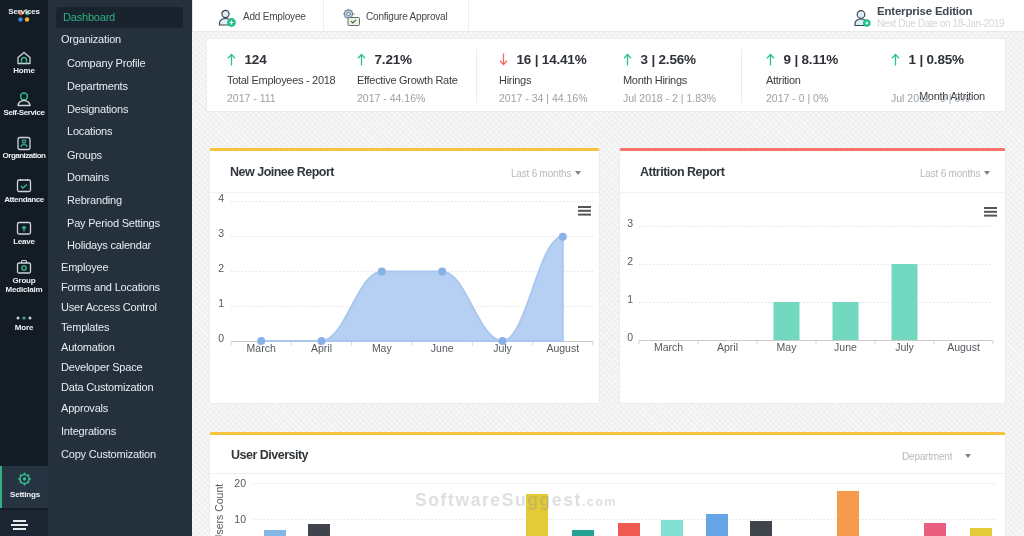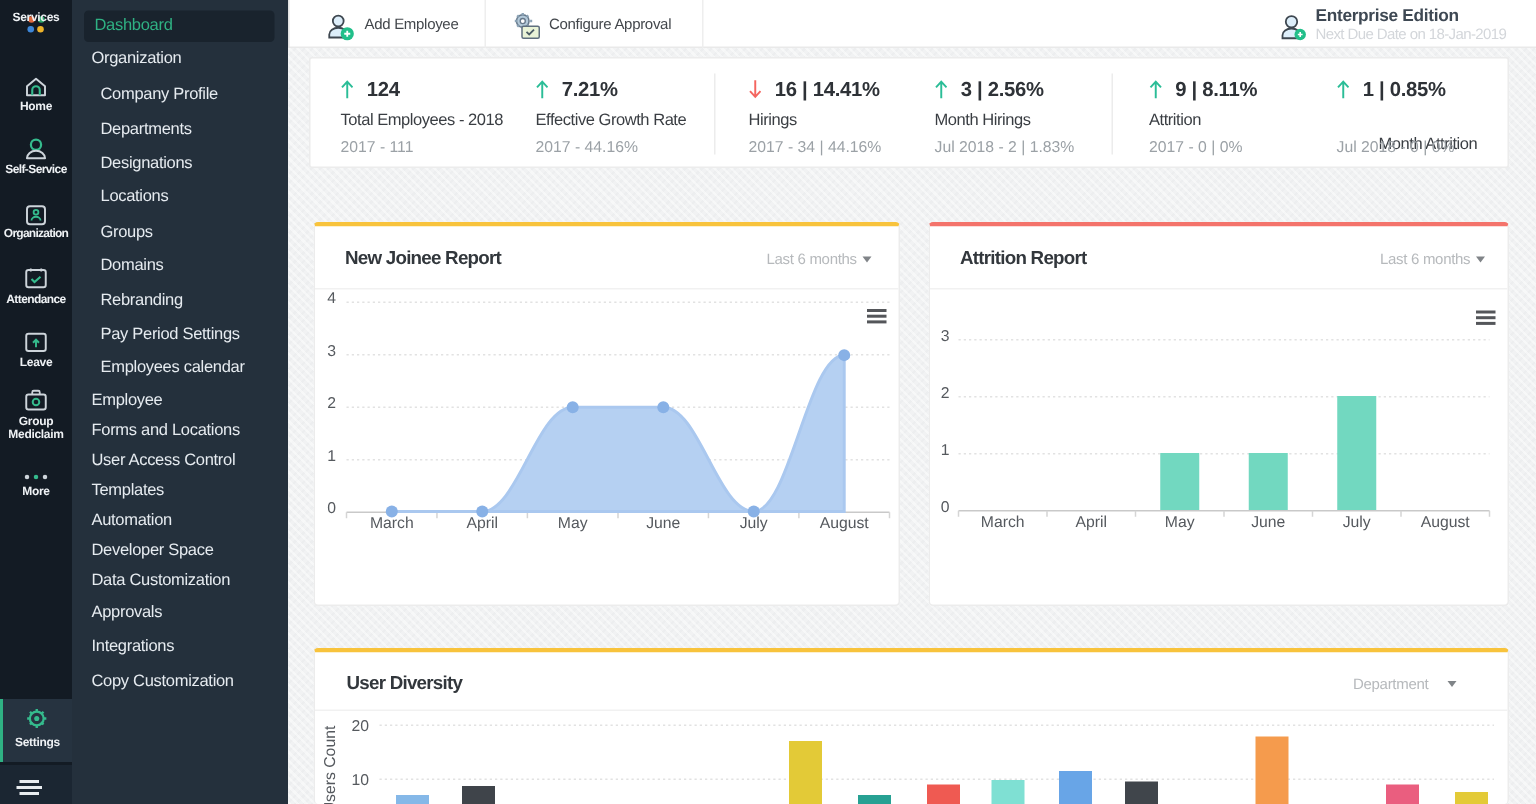--- a/index.html
+++ b/index.html
@@ -115,21 +115,21 @@
     <div class="mi" style="left:15px; top:11px; color:#2fb183;">Dashboard</div>
     <div class="mi" style="left:13px; top:33px;">Organization</div>
     <div class="mi" style="left:19px; top:57px;">Company Profile</div>
     <div class="mi" style="left:19px; top:80px;">Departments</div>
     <div class="mi" style="left:19px; top:103px;">Designations</div>
     <div class="mi" style="left:19px; top:125px;">Locations</div>
     <div class="mi" style="left:19px; top:149px;">Groups</div>
     <div class="mi" style="left:19px; top:171px;">Domains</div>
     <div class="mi" style="left:19px; top:194px;">Rebranding</div>
     <div class="mi" style="left:19px; top:217px;">Pay Period Settings</div>
-    <div class="mi" style="left:19px; top:239px;">Employees calendar</div>
+    <div class="mi" style="left:19px; top:239px;">Holidays calendar</div>
     <div class="mi" style="left:13px; top:261px;">Employee</div>
     <div class="mi" style="left:13px; top:281px;">Forms and Locations</div>
     <div class="mi" style="left:13px; top:301px;">User Access Control</div>
     <div class="mi" style="left:13px; top:321px;">Templates</div>
     <div class="mi" style="left:13px; top:341px;">Automation</div>
     <div class="mi" style="left:13px; top:361px;">Developer Space</div>
     <div class="mi" style="left:13px; top:381px;">Data Customization</div>
     <div class="mi" style="left:13px; top:402px;">Approvals</div>
     <div class="mi" style="left:13px; top:425px;">Integrations</div>
     <div class="mi" style="left:13px; top:448px;">Copy Customization</div>
@@ -319,14 +319,15 @@
       <rect x="408" y="88" width="22" height="60" fill="#ef5a52"></rect>
       <rect x="451" y="85" width="22" height="60" fill="#7fe0d3"></rect>
       <rect x="496" y="79" width="22" height="60" fill="#68a5e7"></rect>
       <rect x="540" y="86" width="22" height="60" fill="#40454b"></rect>
       <rect x="627" y="56" width="22" height="60" fill="#f59b4d"></rect>
       <rect x="714" y="88" width="22" height="60" fill="#ea5e7f"></rect>
       <rect x="760" y="93" width="22" height="60" fill="#e3ca37"></rect>
     </svg>
   </div>
 
+  <div id="wm" class="abs">SoftwareSuggest<span>.com</span></div>
 
 </div>
 
 </body></html>

